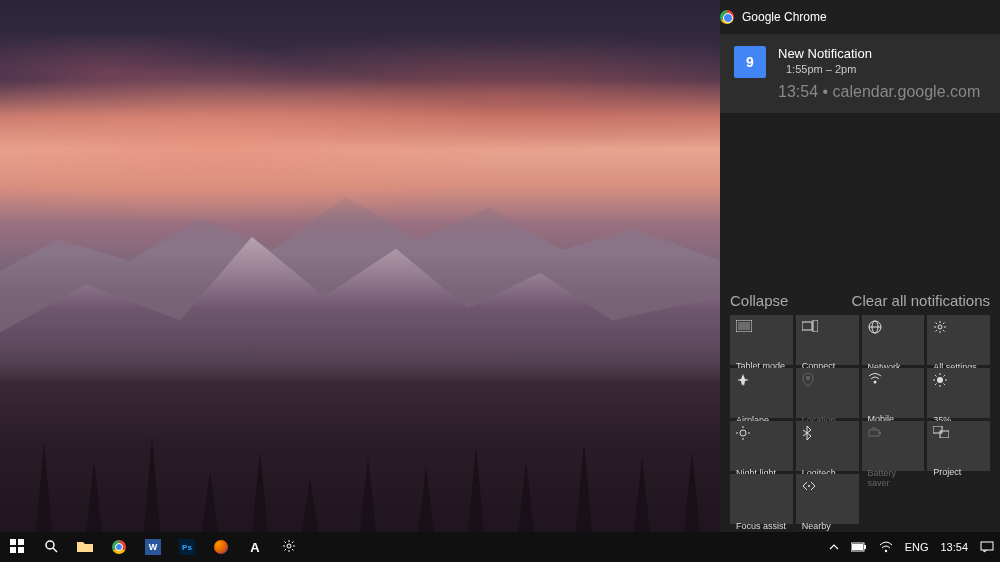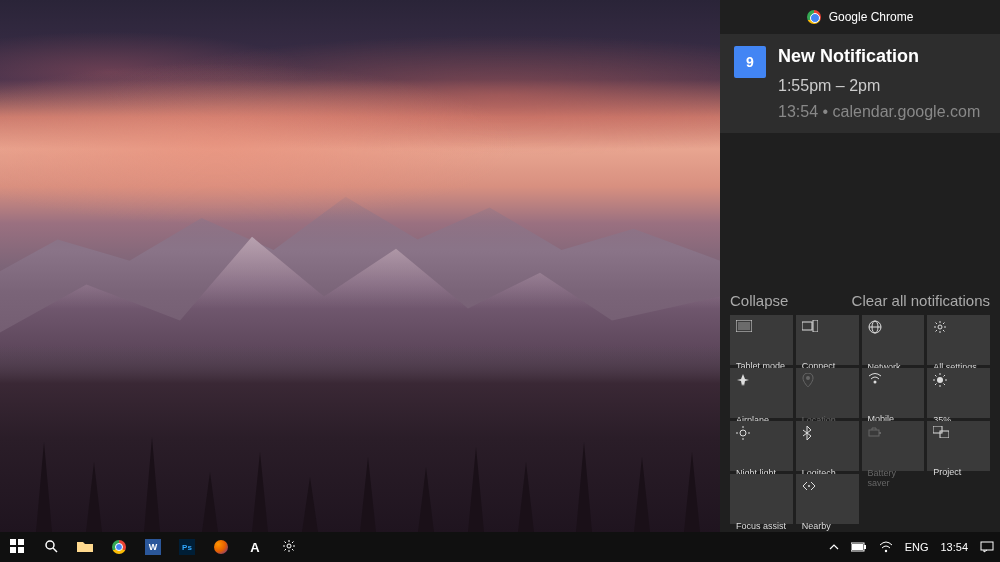--- a/index.html
+++ b/index.html
@@ -16,30 +16,30 @@
 .mountains-snow { position: absolute; top: 40%; left: 0; right: 0; height: 45%; background: linear-gradient(180deg, rgba(220,200,210,0.7) 0%, transparent 40%); clip-path: polygon(0 50%, 12% 30%, 25% 45%, 35% 10%, 45% 35%, 55% 15%, 65% 40%, 75% 25%, 85% 45%, 100% 35%, 100% 100%, 0 100%); }
 .mist { position: absolute; top: 65%; left: 0; right: 0; height: 15%; background: linear-gradient(180deg, transparent, rgba(150,140,160,0.5), transparent); }
 .forest { position: absolute; bottom: 0; left: 0; right: 0; height: 35%; background: linear-gradient(180deg, transparent 0%, #3a2835 20%, #2a1d28 50%, #1f141f 100%); }
 .trees { position: absolute; bottom: 0; left: 0; right: 0; height: 35%; }
 .tree { position: absolute; bottom: 0; width: 0; height: 0; border-left: 8px solid transparent; border-right: 8px solid transparent; border-bottom: 60px solid #1a1018; }
 
 .action-center {
   position: absolute; right: 0; top: 0; width: 280px; height: 532px;
   background: #1f1f1f; color: #fff; display: flex; flex-direction: column;
 }
-.ac-header { display: flex; align-items: center; justify-content: center; gap: 8px; padding: 10px 0; font-size: 12px; }
+.ac-header { display: flex; align-items: center; justify-content: flex-start; gap: 8px; padding: 10px 0; font-size: 12px; }
 .chrome-icon { width: 14px; height: 14px; border-radius: 50%; background: conic-gradient(#ea4335 0 120deg, #fbbc05 120deg 240deg, #34a853 240deg 360deg); position: relative; }
 .chrome-icon::after { content: ""; position: absolute; top: 3px; left: 3px; width: 8px; height: 8px; border-radius: 50%; background: #4285f4; border: 1px solid #fff; }
 
 .notification { background: #2d2d2d; margin: 0; padding: 12px 14px; display: flex; gap: 12px; cursor: pointer; }
 .notif-icon { width: 32px; height: 32px; background: #4285f4; border-radius: 2px; display: flex; flex-direction: column; align-items: center; justify-content: center; font-size: 8px; color: #fff; flex-shrink: 0; }
 .notif-icon-day { font-size: 14px; font-weight: 600; }
 .notif-body { flex: 1; }
-.notif-title { font-size: 18px; font-weight: 700; margin-bottom: 10px; }
-.notif-time { font-size: 16px; color: #ccc; }
+.notif-title { font-size: 13px; font-weight: 400; margin-bottom: 2px; }
+.notif-time { font-size: 11px; color: #ccc; margin-left: 8px; }
 .notif-meta { font-size: 16px; color: #888; margin-top: 8px; }
 
 .ac-spacer { flex: 1; }
 .ac-controls { padding: 6px 10px 8px; }
 .ac-links { display: flex; justify-content: space-between; font-size: 15px; color: #aaa; margin-bottom: 6px; }
 .ac-link { cursor: pointer; }
 
 .quick-actions { display: grid; grid-template-columns: repeat(4, 1fr); gap: 3px; }
 .qa-tile { background: #3a3a3a; height: 50px; padding: 5px 6px; display: flex; flex-direction: column; justify-content: space-between; cursor: pointer; font-size: 9px; color: #ddd; gap: 27px; }
 .qa-tile.disabled { color: #666; }

